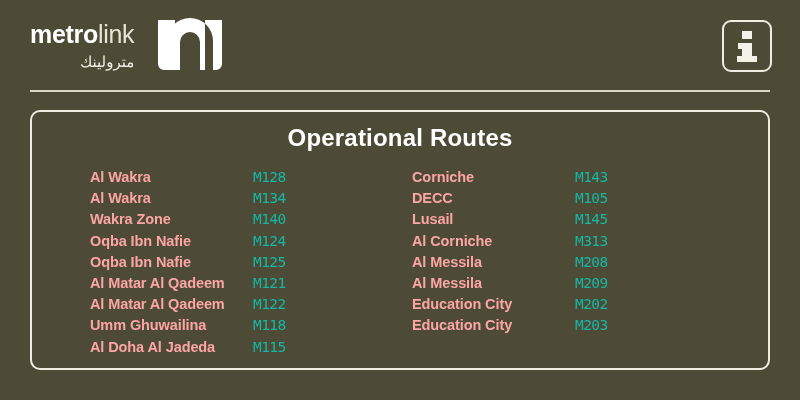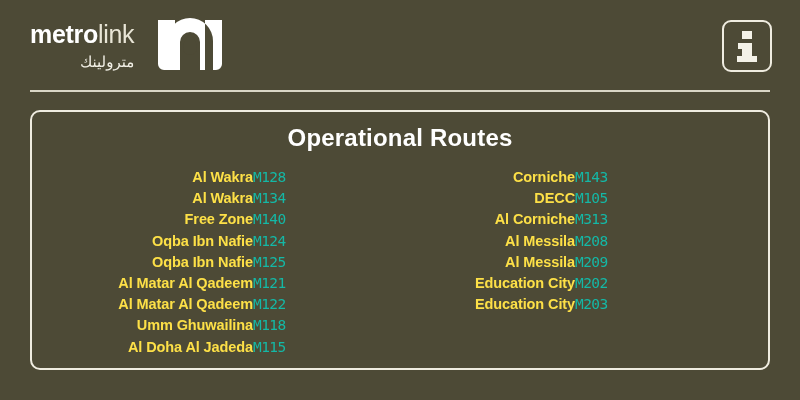--- a/index.html
+++ b/index.html
@@ -135,26 +135,25 @@
   .routes-col {
     width: 322px;
   }
   .route-row {
     display: flex;
     align-items: baseline;
     height: 21.2px;
   }
   .route-name {
     width: 163px;
-    color: #fde047;
+    color: #fca5a5;
     font-size: 14.5px;
     font-weight: 700;
     white-space: nowrap;
     letter-spacing: -0.1px;
-    text-align: right;
   }
   .route-code {
     color: #14b8a6;
     font-size: 14.5px;
     font-weight: 400;
     font-family: "DejaVu Sans Mono", "Liberation Mono", monospace;
     letter-spacing: -0.6px;
     white-space: nowrap;
   }
 </style>
@@ -217,21 +216,21 @@
     <div class="routes-col">
       <div class="route-row">
         <span class="route-name">Al Wakra</span>
         <span class="route-code">M128</span>
       </div>
       <div class="route-row">
         <span class="route-name">Al Wakra</span>
         <span class="route-code">M134</span>
       </div>
       <div class="route-row">
-        <span class="route-name">Free Zone</span>
+        <span class="route-name">Wakra Zone</span>
         <span class="route-code">M140</span>
       </div>
       <div class="route-row">
         <span class="route-name">Oqba Ibn Nafie</span>
         <span class="route-code">M124</span>
       </div>
       <div class="route-row">
         <span class="route-name">Oqba Ibn Nafie</span>
         <span class="route-code">M125</span>
       </div>
@@ -256,20 +255,24 @@
     <div class="routes-col">
       <div class="route-row">
         <span class="route-name">Corniche</span>
         <span class="route-code">M143</span>
       </div>
       <div class="route-row">
         <span class="route-name">DECC</span>
         <span class="route-code">M105</span>
       </div>
       <div class="route-row">
+        <span class="route-name">Lusail</span>
+        <span class="route-code">M145</span>
+      </div>
+      <div class="route-row">
         <span class="route-name">Al Corniche</span>
         <span class="route-code">M313</span>
       </div>
       <div class="route-row">
         <span class="route-name">Al Messila</span>
         <span class="route-code">M208</span>
       </div>
       <div class="route-row">
         <span class="route-name">Al Messila</span>
         <span class="route-code">M209</span>

